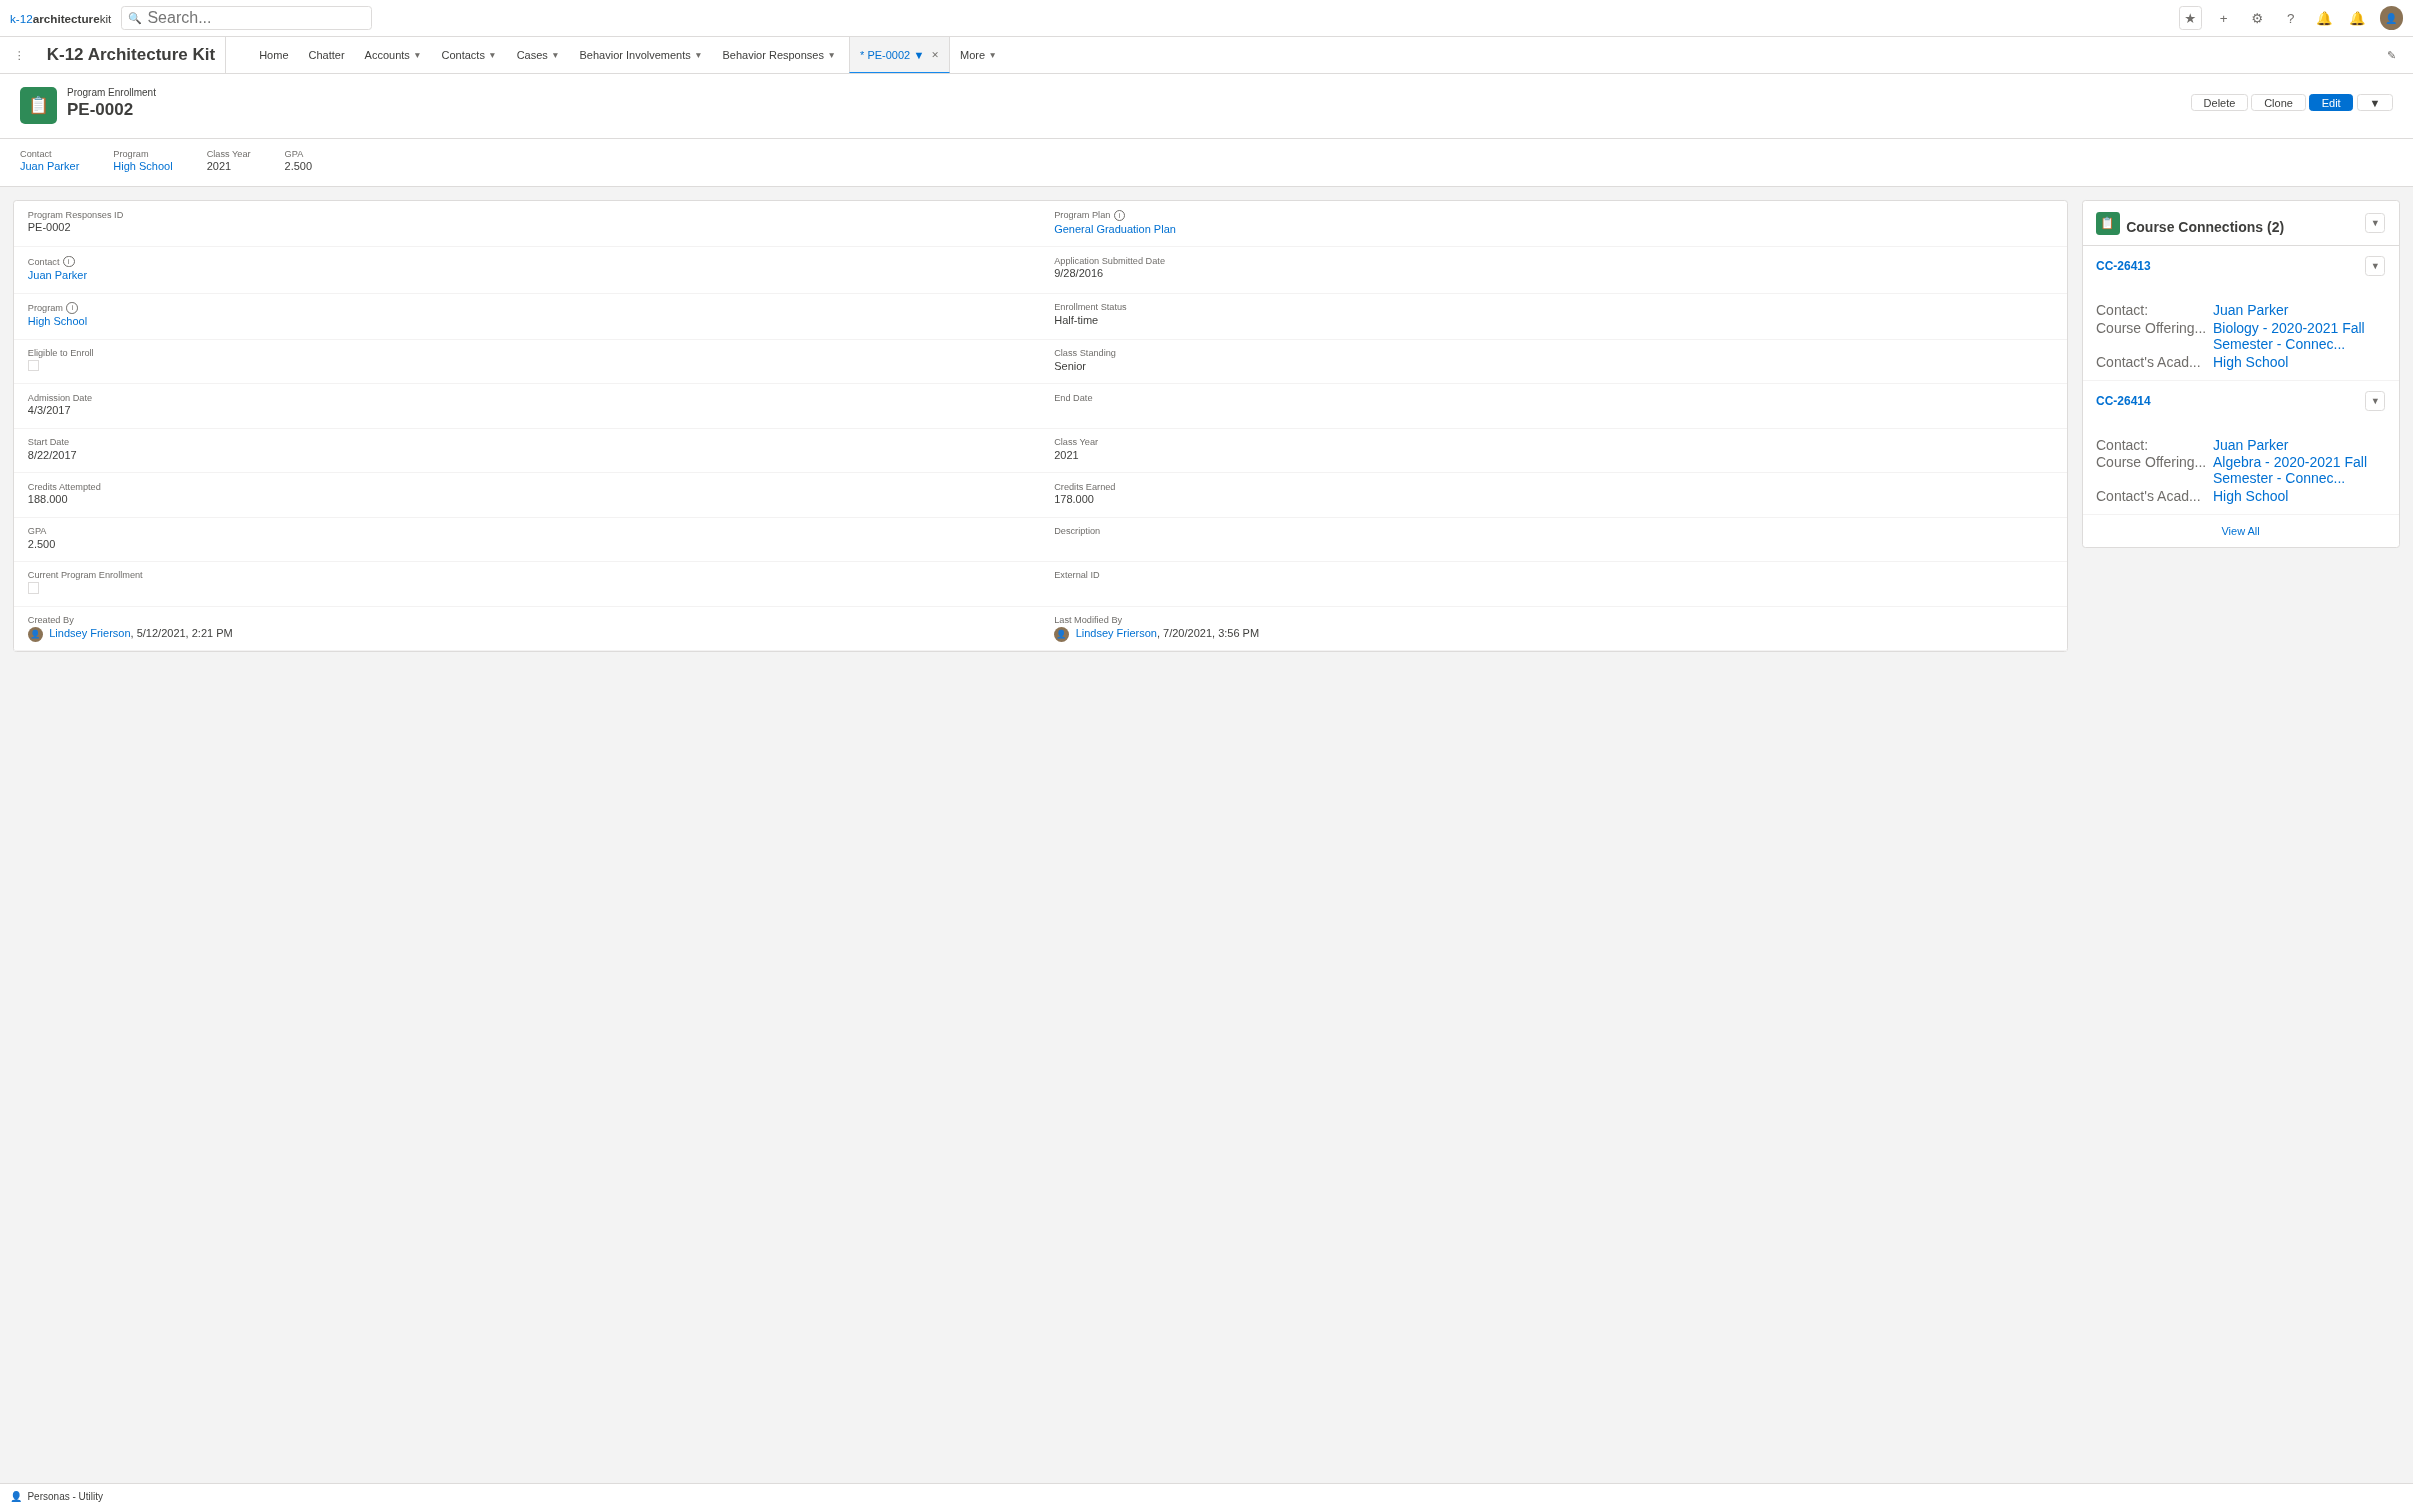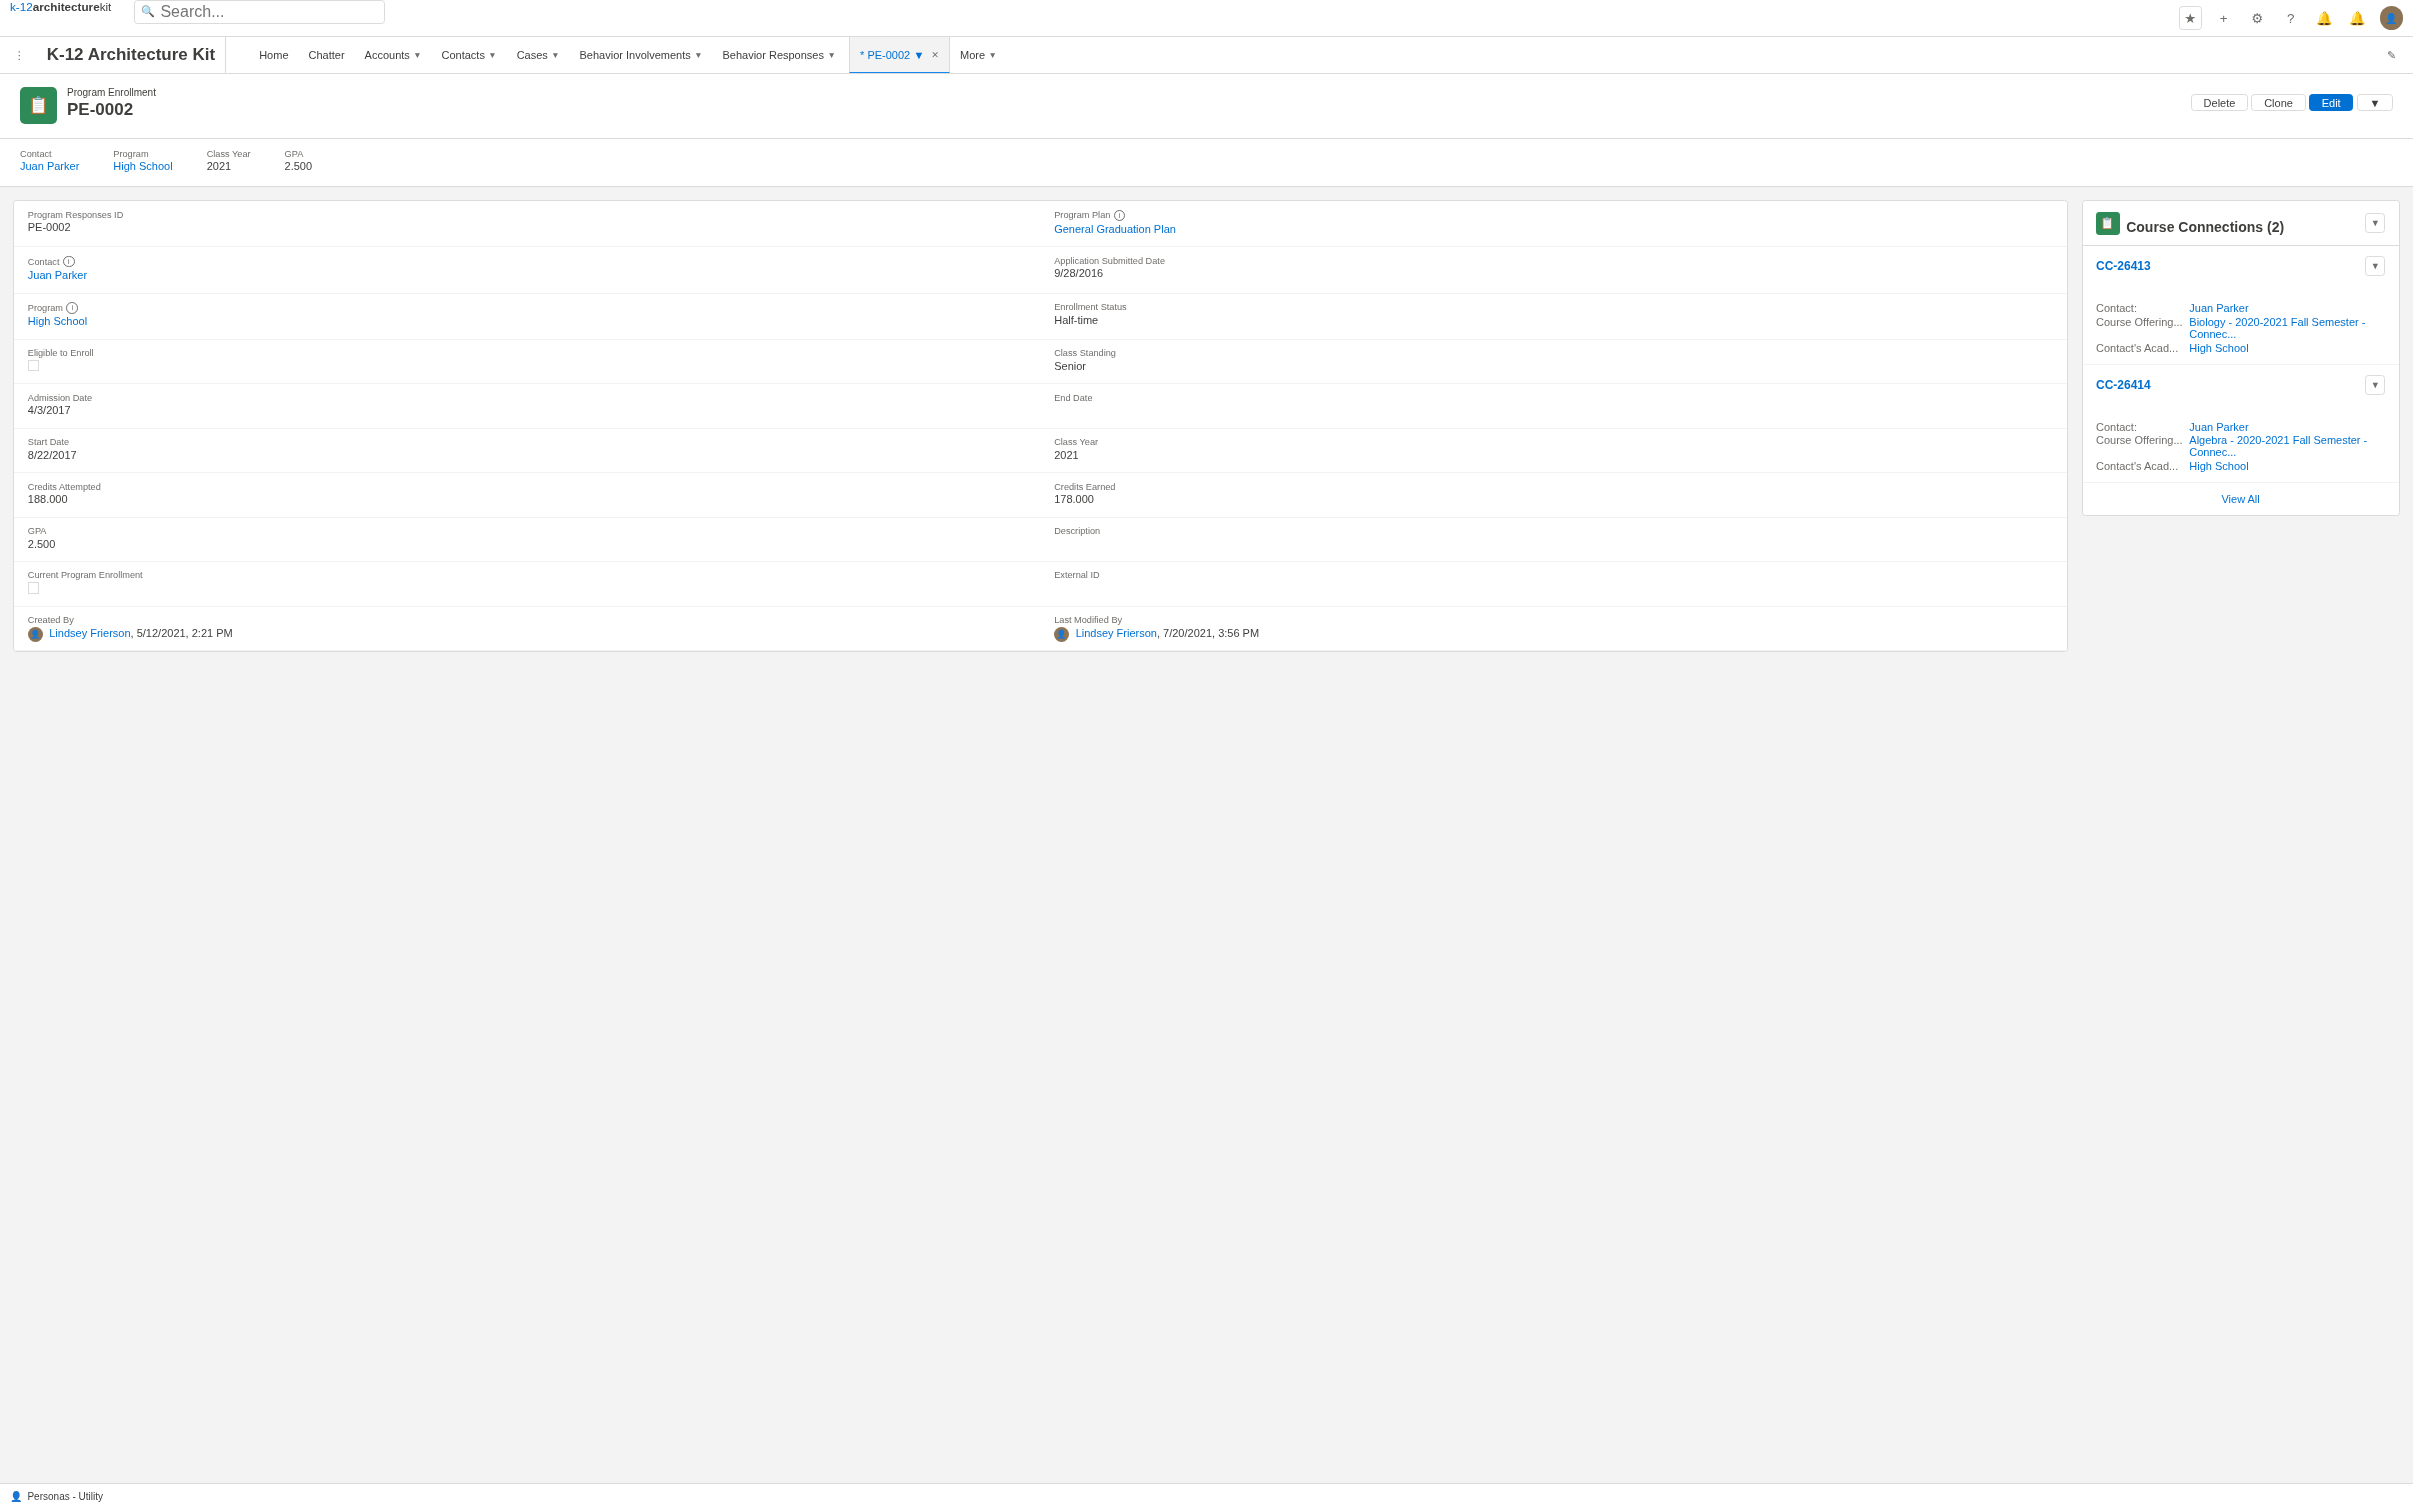--- a/index.html
+++ b/index.html
@@ -19,23 +19,24 @@
       z-index: 100;
       font-size: 10px;
       color: #3e3e3c;
     }
 
     
     .top-header {
       height: 37px;
       background: #fff;
       display: flex;
+      align-items: center;
       padding: 0 10px;
       border-bottom: 0.8px solid #dddbda;
-      gap: 16px;
+      gap: 3px;
     }
     .app-name {
       font-size: 11.7px;
       color: #333;
       font-weight: 400;
       margin-right: 6.7px;
     }
     .app-name span.k12 { color: #0070d2; font-weight: 300; }
     .app-name span.arch { color: #3e3e3c; font-weight: 700; }
     .app-name span.kit { color: #3e3e3c; font-weight: 300; }
@@ -367,21 +368,21 @@
       justify-content: space-between;
       margin-bottom: 3.4px;
     }
     .related-item-title {
       color: #0070d2;
       font-size: 12px;
       font-weight: 600;
       cursor: pointer;
     }
     .related-item-fields {
-      font-size: 11px;
+      font-size: 14px;
       color: #3e3e3c;
       display: grid;
       grid-template-columns: auto 1fr;
       gap: 1.7px 6.7px;
       margin-top: 26px;
     }
     .related-item-fields .key { color: #706e6b; }
     .related-item-fields .val { color: #0070d2; cursor: pointer; }
     .view-all-link {
       display: block;

